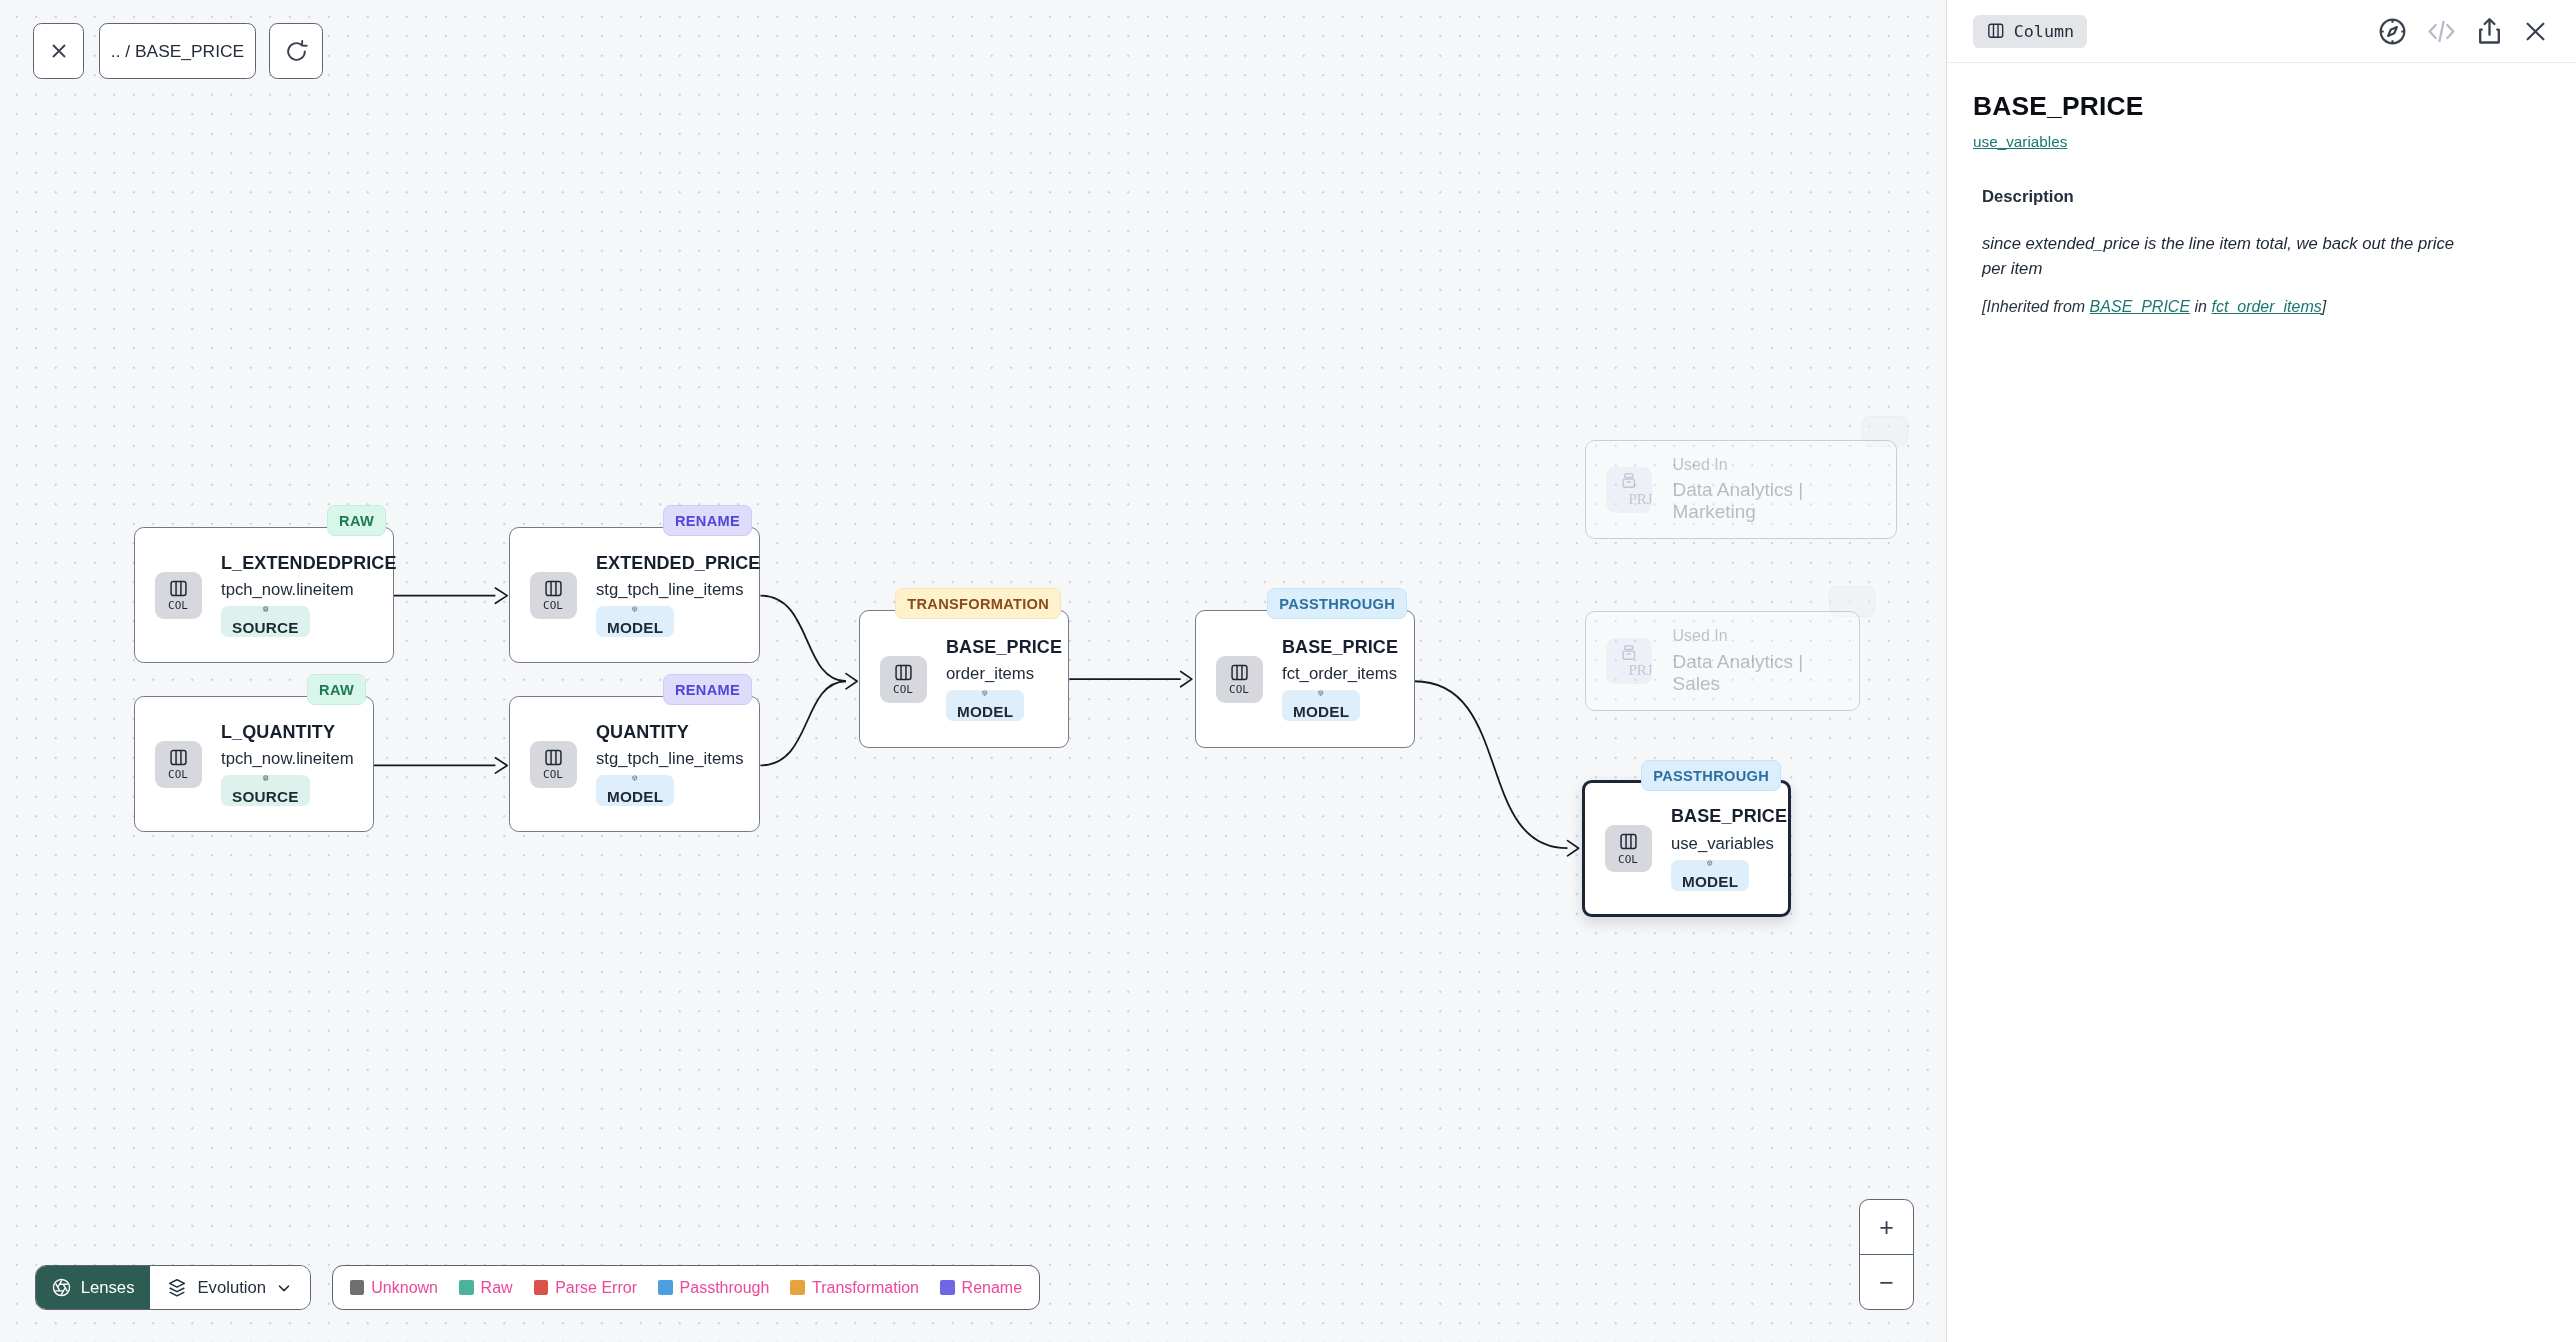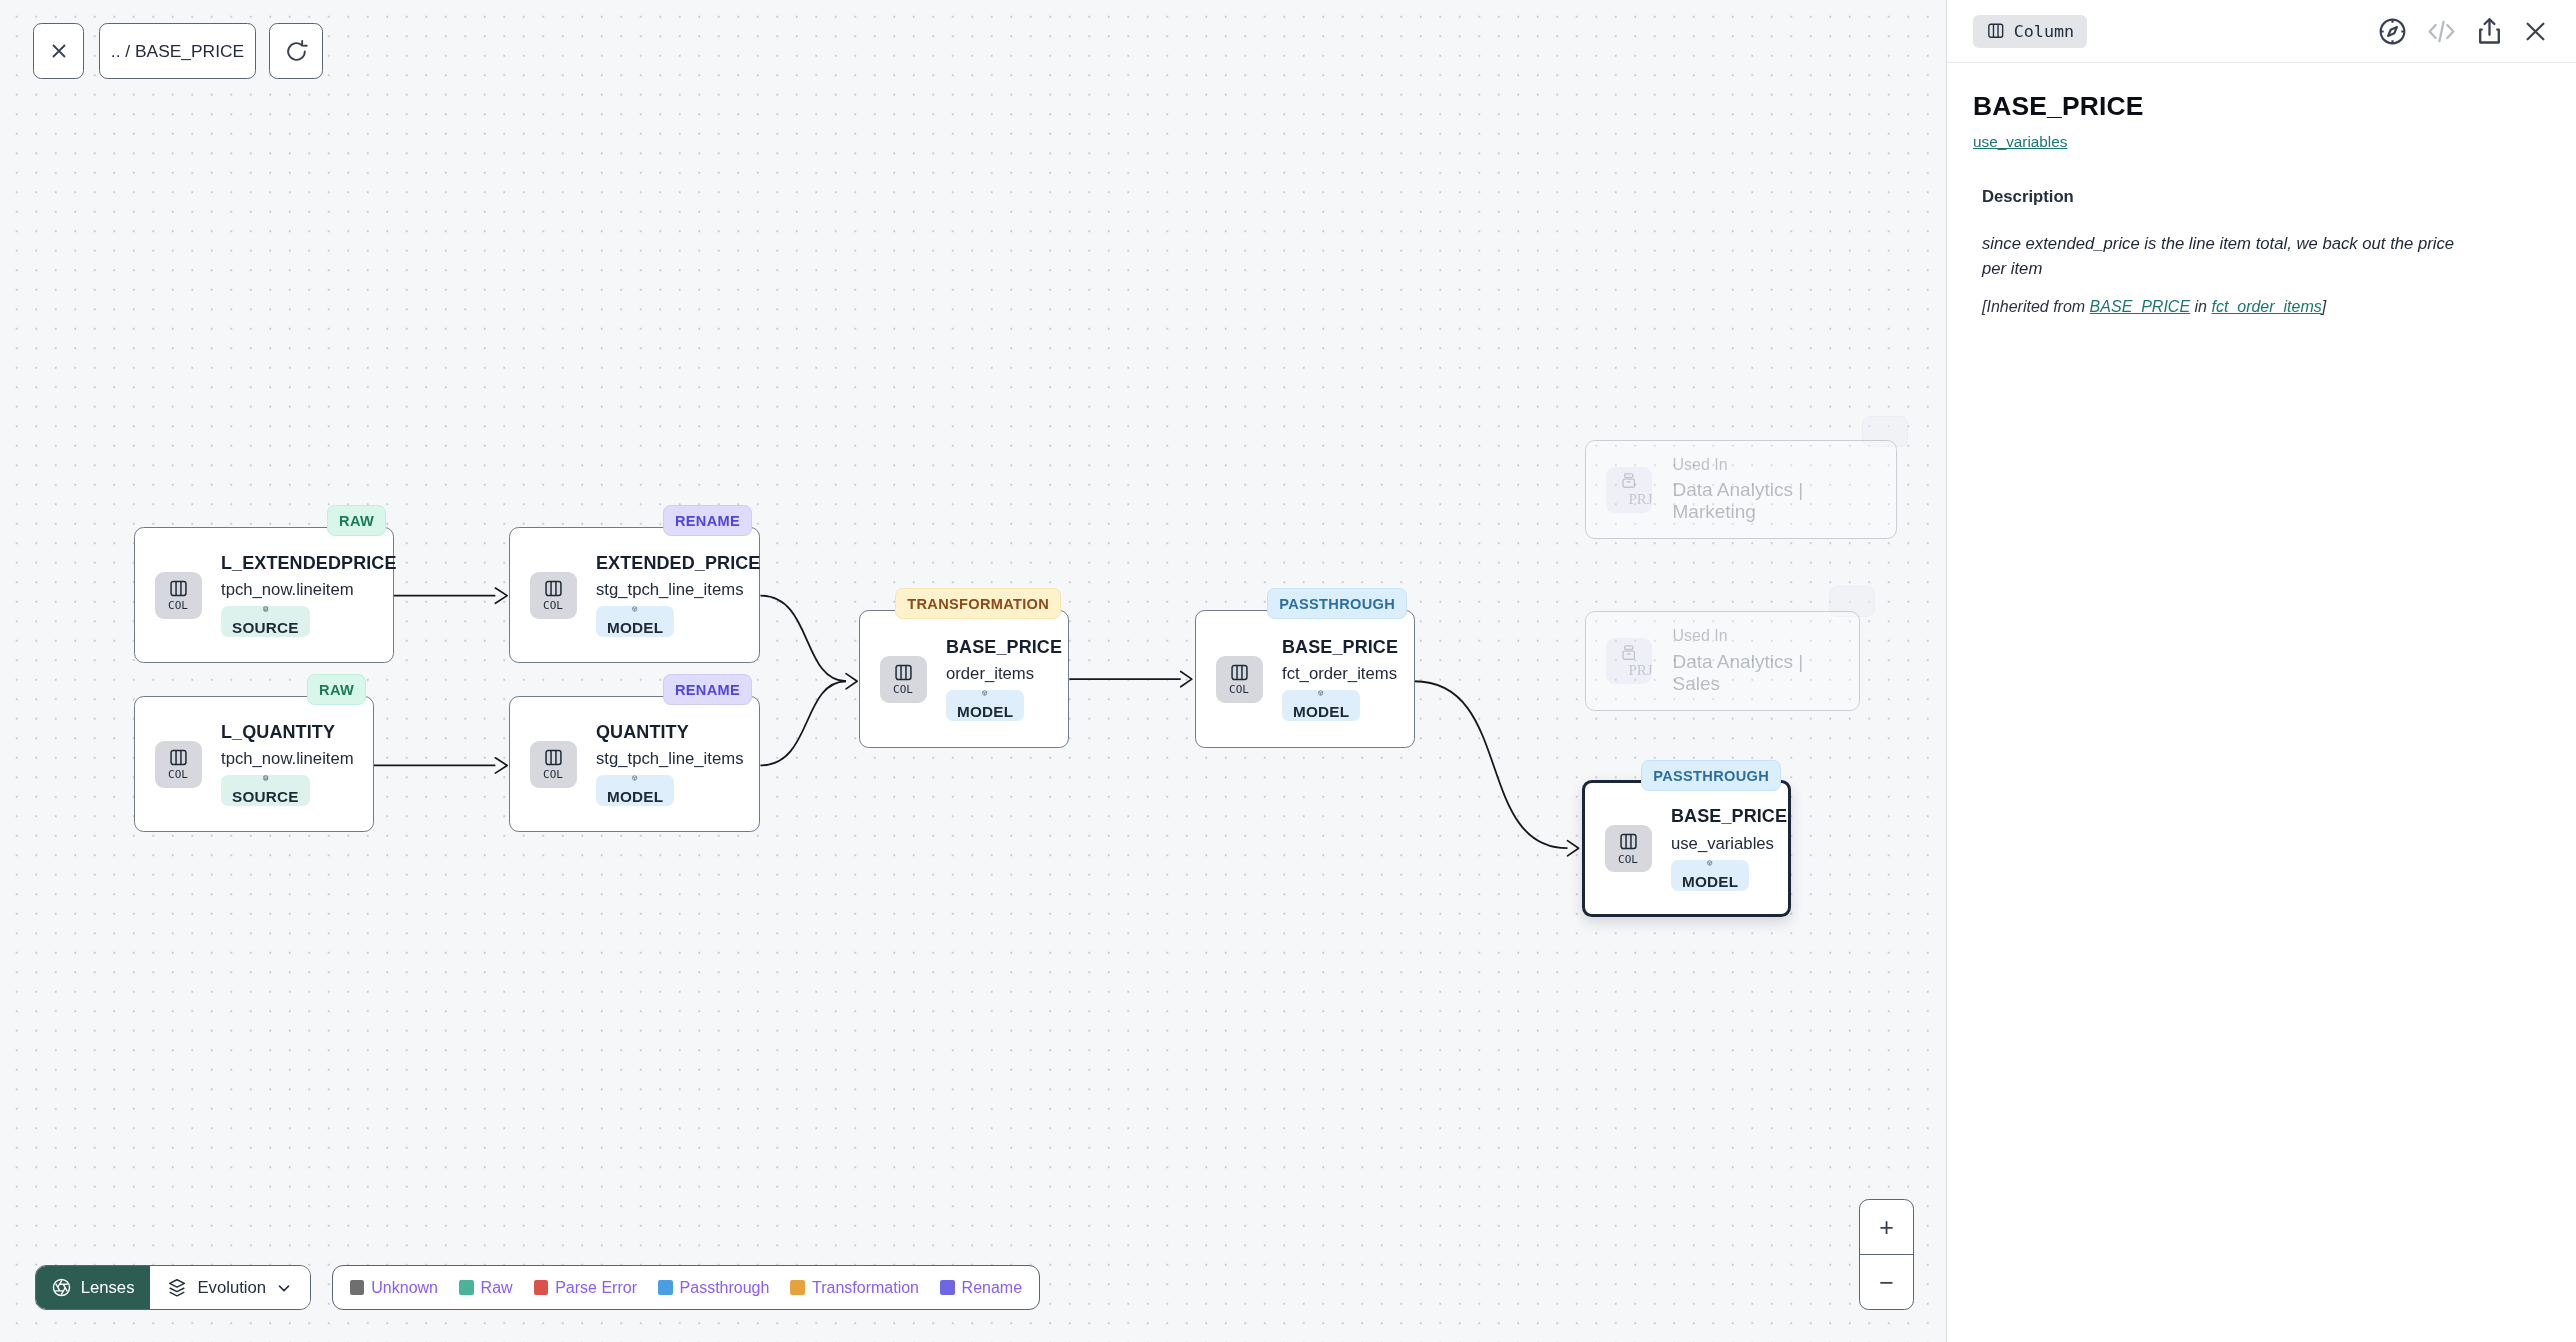--- a/index.html
+++ b/index.html
@@ -79,21 +79,21 @@
   .lens-seg {
     display:flex; align-items:center; gap:8.4px; padding:0 15.3px;
     background:#2d5c52; color:#fff; font-size:16.7px; font-weight:500;text-align:center;
   }
   .evo-seg { display:flex; align-items:center; gap:9px; padding:0 16.7px; background:#fff; color:#242e3d; font-size:16.7px; }
   .legend {
     position:absolute; left:332px; top:1265px; height:45px; padding:0 16.7px;
     background:#fff; border:1.7px solid #5b6472; border-radius:11px;
     display:flex; align-items:center; gap:21px;
   }
-  .legend-item { display:flex; align-items:center; gap:7px; font-size:16px; color:#8b5cf6; }
+  .legend-item { display:flex; align-items:center; gap:7px; font-size:16px; color:#ec4899; }
   .legend-swatch { width:14.6px; height:14.6px; border-radius:2.1px; }
   
   .zoom-ctl {
     position:absolute; left:1859px; top:1199px; width:55px; height:111px;
     background:#fff; border:1.7px solid #5b6472; border-radius:9.7px;
     display:flex; flex-direction:column;
   }
   .zoom-btn { flex:1; display:flex; align-items:center; justify-content:center; font-size:25px; color:#39414f; cursor:pointer; }
   .zoom-btn.in { border-bottom:1.7px solid #5b6472; }
   

